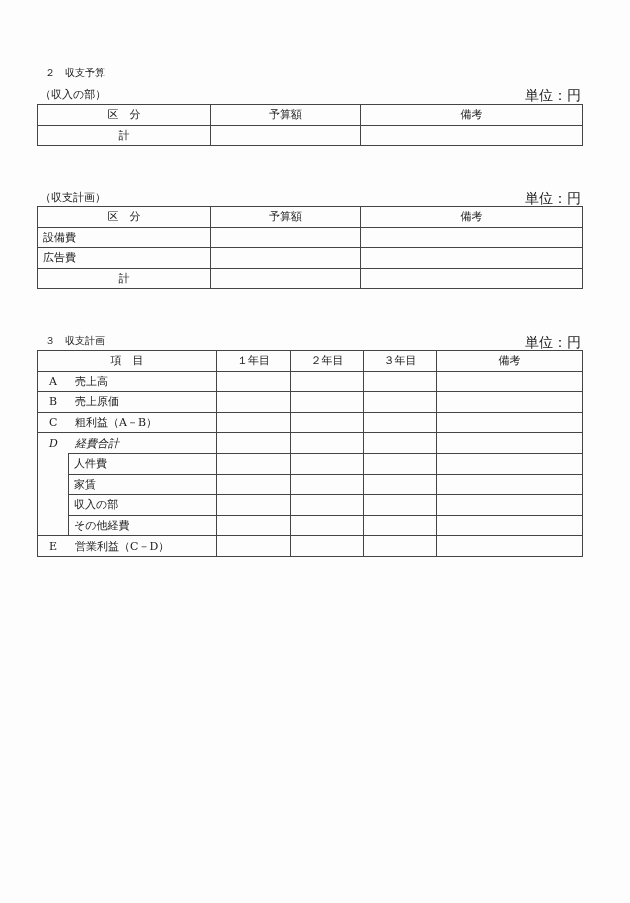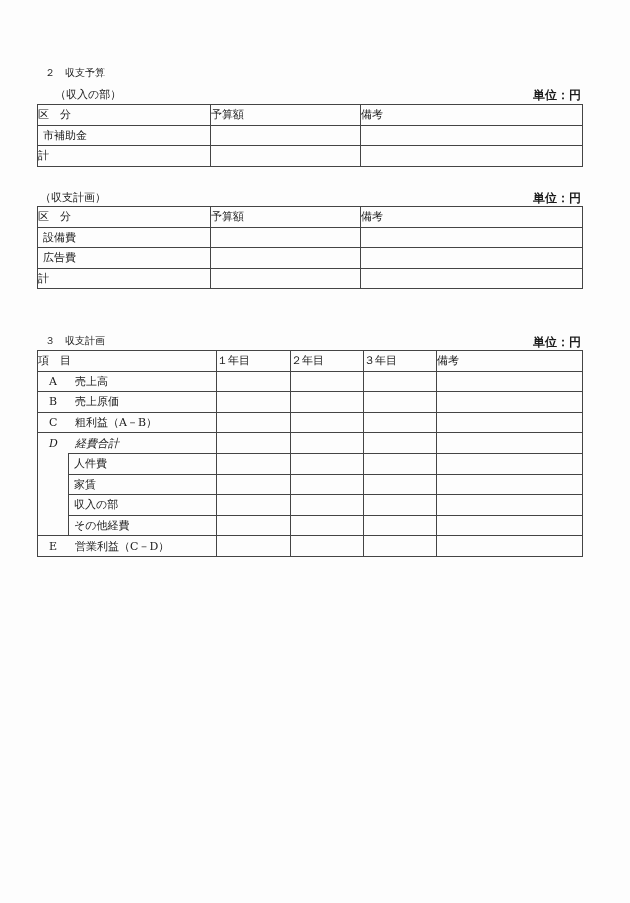--- a/index.html
+++ b/index.html
@@ -4,50 +4,45 @@
 <style>
   html, body { margin: 0; padding: 0; }
   body {
     width: 630px; height: 903px; background: #fdfdfd; position: relative;
     font-family: "DejaVu Serif", "Liberation Serif", serif; color: #1a1a1a;
     font-size: 11px; overflow: hidden;
   }
   .abs { position: absolute; white-space: nowrap; }
   .heading { font-size: 10px; }
   .sub { font-size: 11px; }
-  .unit { font-size: 12px; text-align: left; font-weight: bold; }
+  .unit { font-size: 14px; text-align: left; }
   table { position: absolute; border-collapse: collapse; table-layout: fixed; }
   td { border: 1px solid #444; height: 19.6px; padding: 0 0 0 5px; font-size: 11px; line-height: 19px; overflow: hidden; white-space: nowrap; }
-  td.c { padding: 0; margin-top: 28px; }
+  td.c { text-align: center; padding: 0; margin-top: 28px; }
   .letter { display: inline-block; width: 26px; padding-left: 6px; }
 </style>
 </head>
 <body>
 
 <div class="abs heading" style="left:45px; top:66px;">２　収支予算</div>
 
-<div class="abs sub" style="left:40px; top:87px;margin-left:15px;">（収入の部）</div>
+<div class="abs sub" style="left:40px; top:87px;">（収入の部）</div>
 <div class="abs unit" style="right:49px; top:87px;">単位：円</div>
 
 <table style="left:37px; top:104px; width:545px;">
   <colgroup>
       <col style="width:173px">
       <col style="width:150px">
       <col style="width:222px">
     </colgroup>
   <tbody>
       <tr>
     <td class="c">区　分</td>
     <td class="c">予算額</td>
     <td class="c">備考</td>
-  </tr>
-  <tr>
-    <td>市補助金</td>
-    <td></td>
-    <td></td>
   </tr>
   <tr>
     <td class="c">計</td>
     <td></td>
     <td></td>
   </tr>
 </tbody>
   </table>
 
 <div class="abs sub" style="left:40px; top:190px;">（収支計画）</div>

